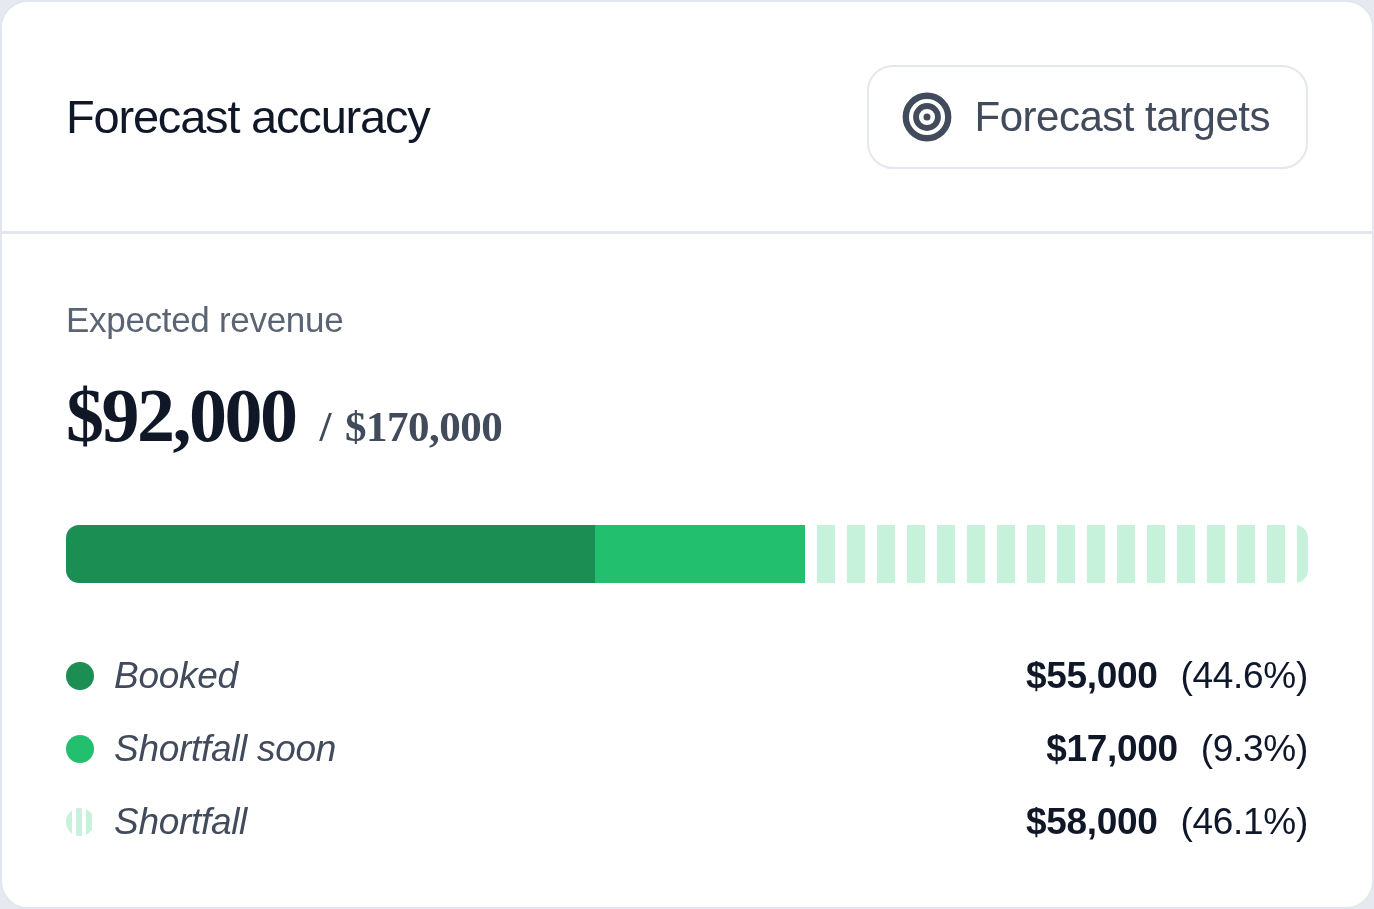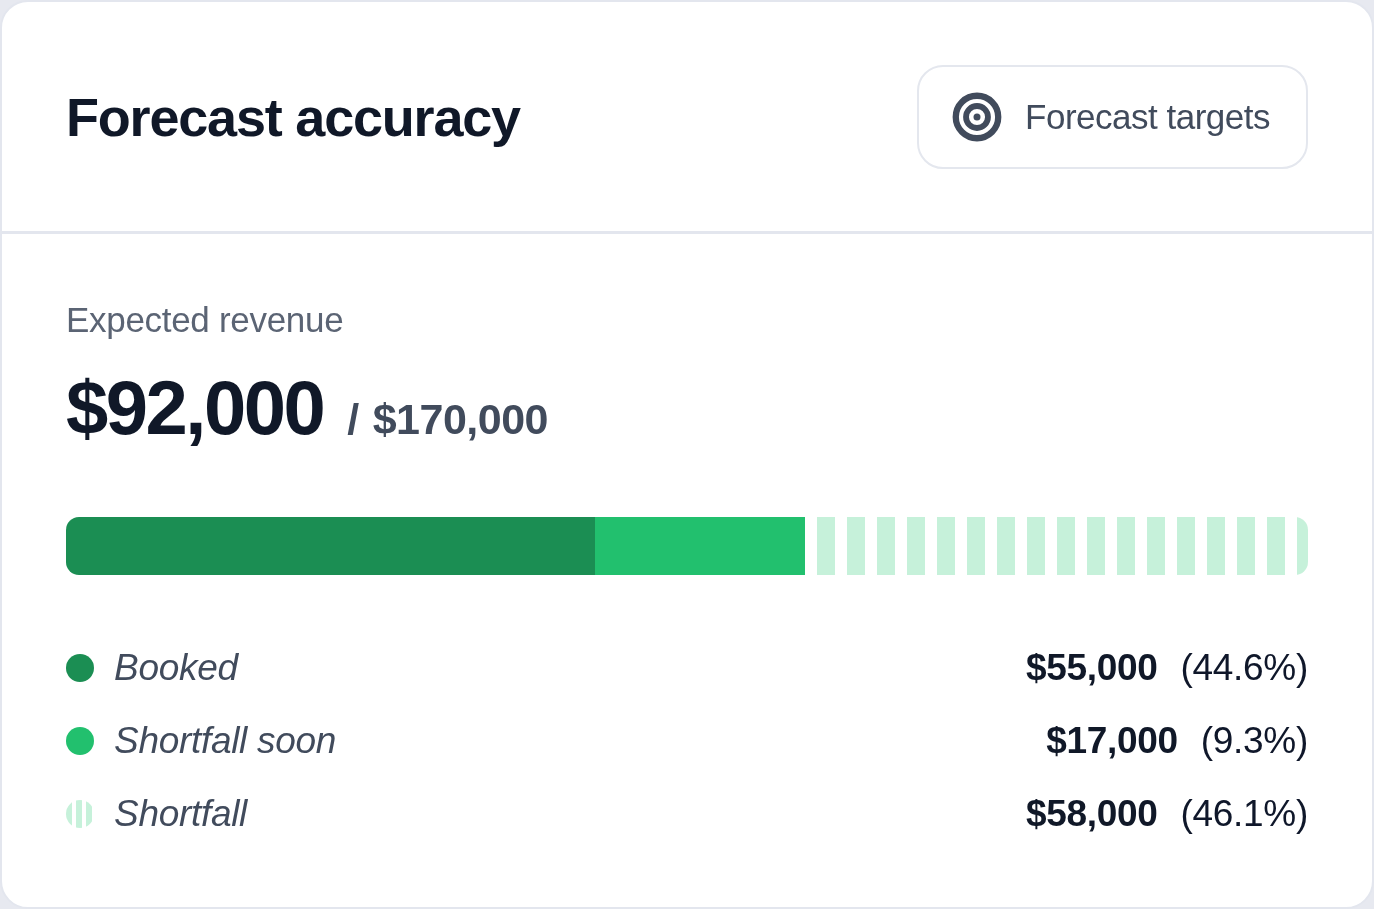--- a/index.html
+++ b/index.html
@@ -21,22 +21,22 @@
   .card-header {
     height: 232px;
     flex: 0 0 auto;
     padding: 0 64px;
     display: flex;
     align-items: center;
     justify-content: space-between;
     border-bottom: 3px solid #e3e6ee;
   }
   .card-title {
-    font-size: 54px;
-    font-weight: 700;
+    font-size: 47px;
+    font-weight: 400;
     color: #101828;
     letter-spacing: -1.2px;
   }
   .targets-button {
     display: flex;
     align-items: center;
     gap: 20px;
     background: #ffffff;
     border: 2px solid #e4e7ee;
     border-radius: 26px;
@@ -45,38 +45,39 @@
   }
   .targets-button .icon {
     width: 56px;
     height: 56px;
     display: flex;
     align-items: center;
     justify-content: center;
     color: #414b5c;
   }
   .targets-button .label {
-    font-size: 35px;
+    font-size: 42px;
     color: #414b5c;
     letter-spacing: -0.5px;
   }
   .card-body {
     flex: 1;
     padding: 66px 64px 0 64px;
   }
   .metric-label {
     font-size: 35px;
     color: #5b6474;
     letter-spacing: -0.3px;
   }
   .metric-row {
-    margin-top: 24px;
+    margin-top: 32px;
     display: flex;
     align-items: baseline;
     gap: 14px;
+    font-family: Liberation Serif, serif;
   }
   .metric-current {
     font-size: 76px;
     font-weight: 700;
     color: #101828;
     letter-spacing: -2.5px;
   }
   .metric-sep, .metric-target {
     font-size: 43px;
     font-weight: 600;

